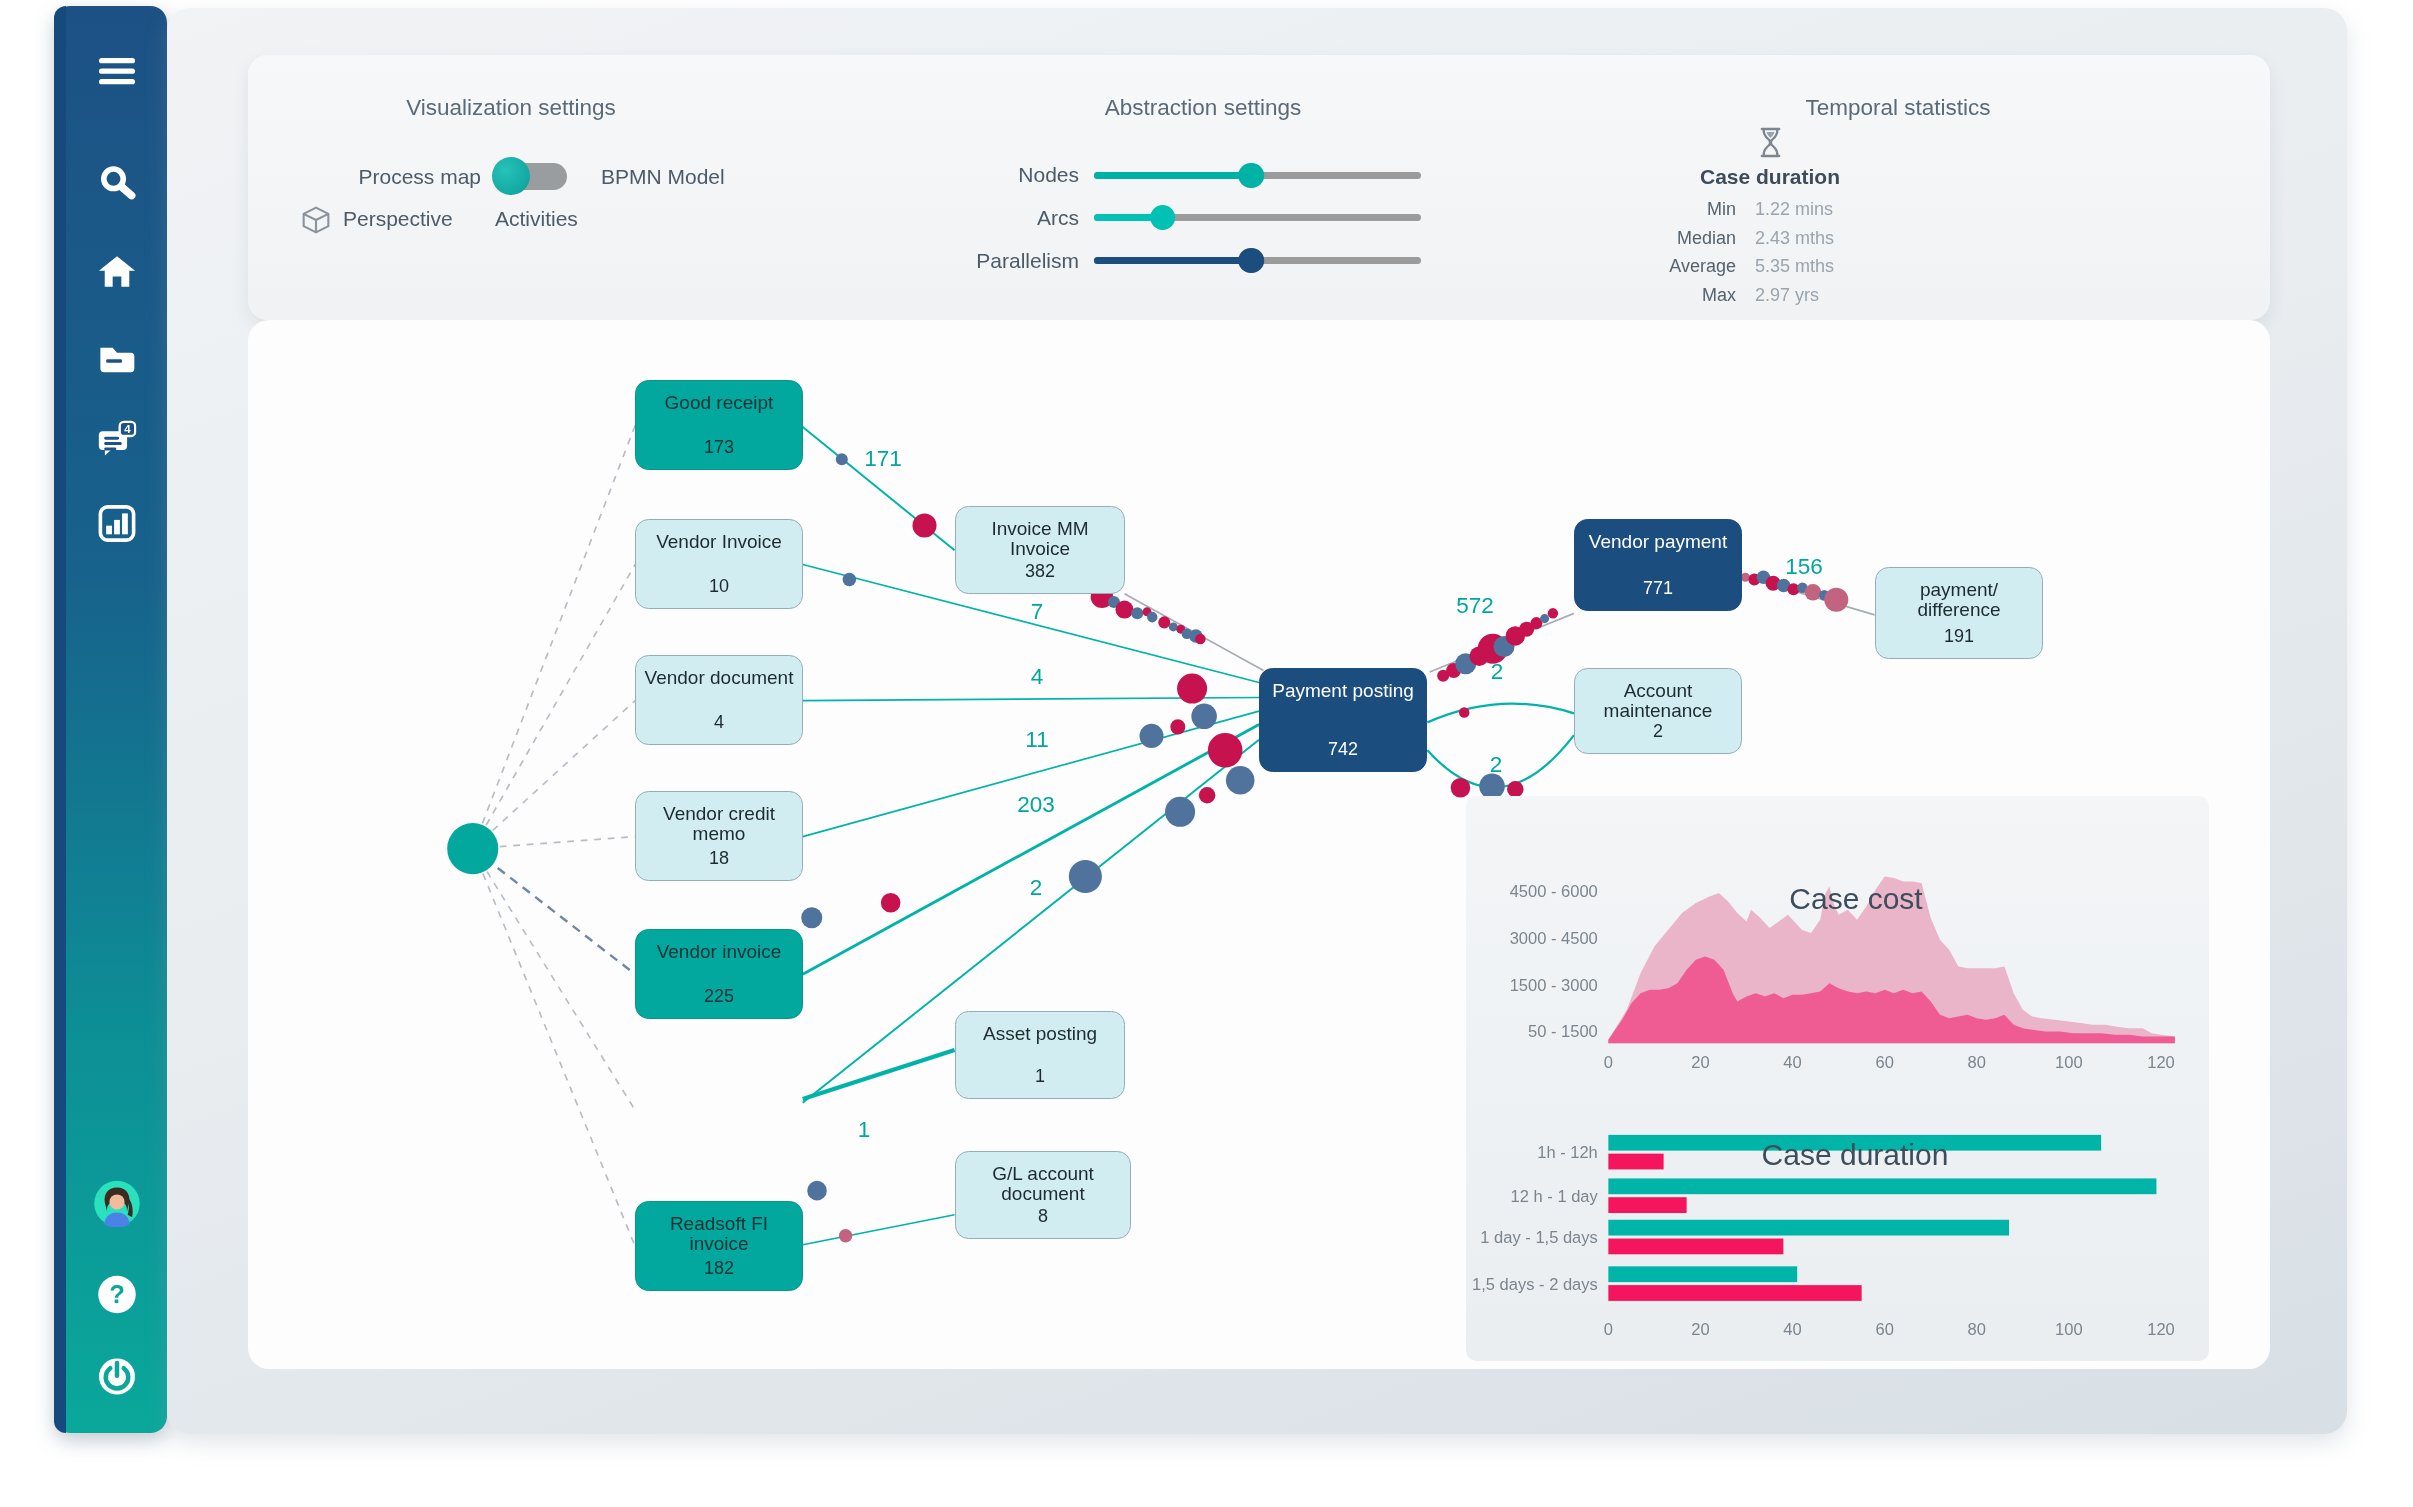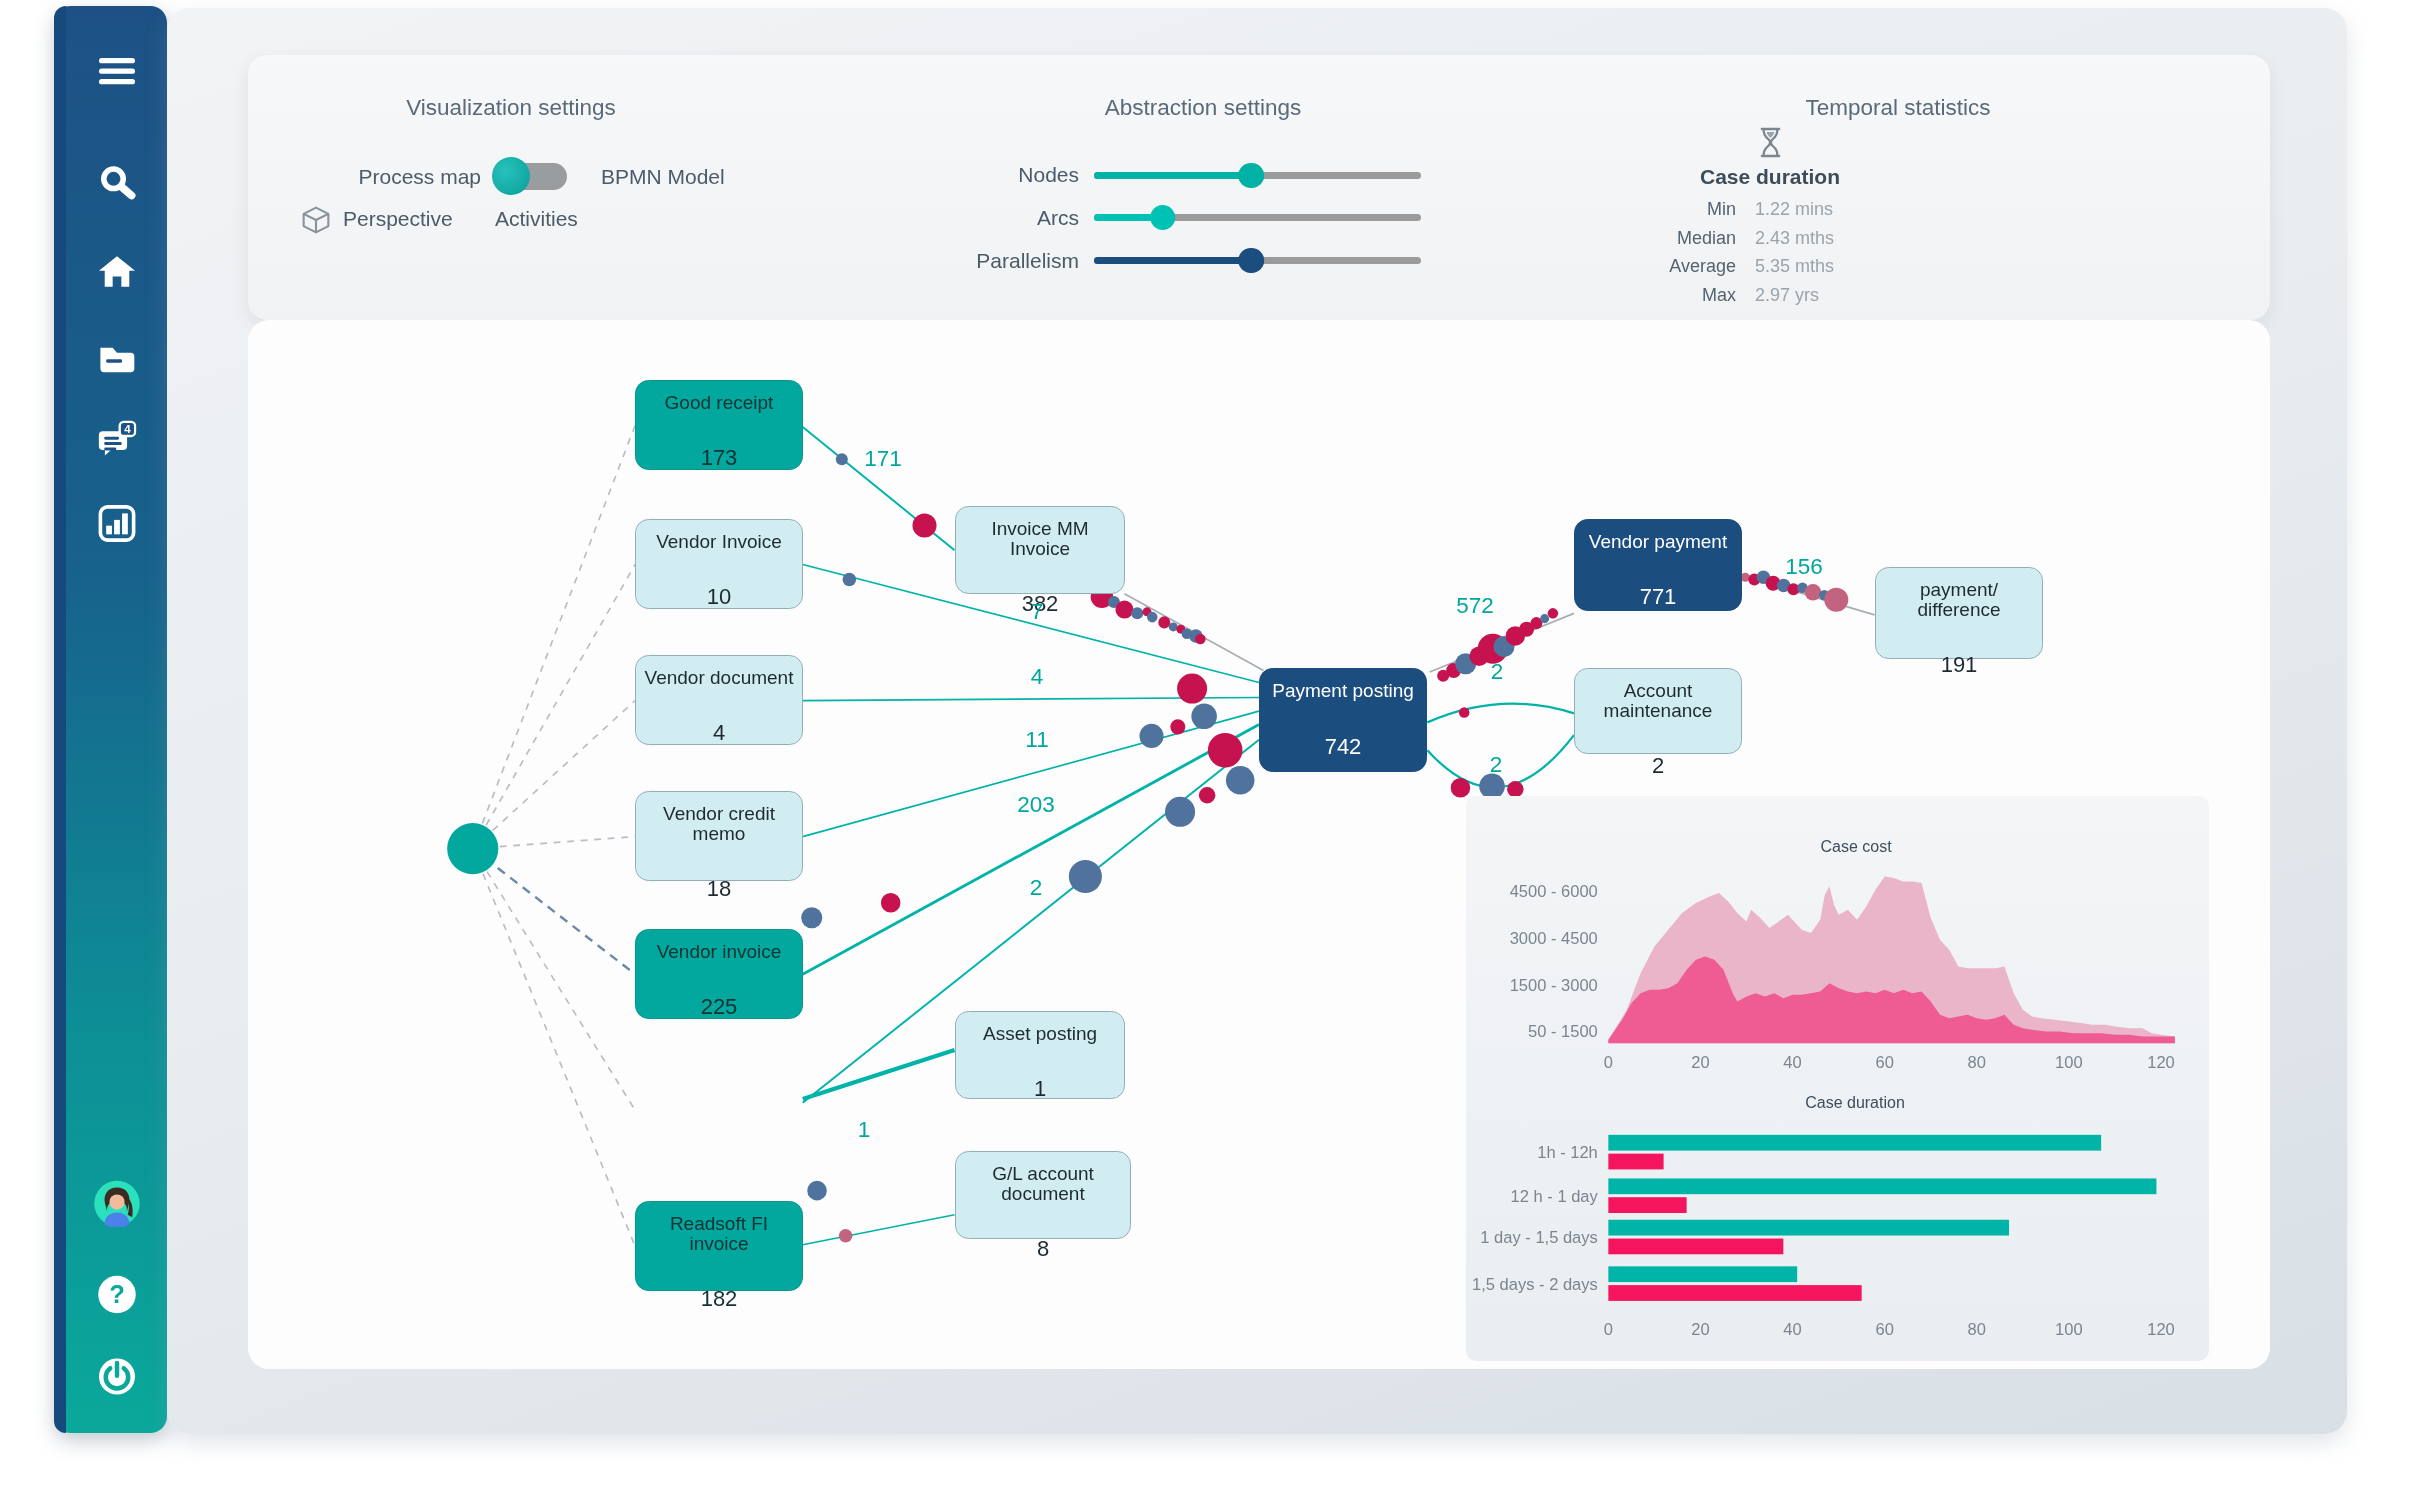--- a/index.html
+++ b/index.html
@@ -41,30 +41,30 @@
   .stat-lab{position:absolute;font-size:18px;color:#55636f;text-align:right;transform:translateX(-100%);white-space:nowrap;}
   .stat-val{position:absolute;font-size:18px;color:#9aa4ad;white-space:nowrap;}
 
   
   #canvas{position:absolute;left:81px;top:312px;width:2022px;height:1049px;border-radius:21px;
     background:#fdfdfe;}
   #mapsvg{position:absolute;left:0;top:0;}
   .node{position:absolute;width:168px;height:90px;border-radius:13.5px;display:flex;flex-direction:column;
     align-items:center;justify-content:space-between;padding:12px 7.5px 10.5px 7.5px;cursor:pointer;text-align:center;}
   .node .nlabel{font-size:19px;line-height:20px;}
-  .node .nvalue{font-size:22px;margin-top:32px;}
+  .node .nvalue{font-size:18px;}
   .node.light{background:#d2edf1;border:1.5px solid #93aeb8;color:#1d2b31;}
   .node.teal{background:#02a89d;border:1.5px solid #0a948c;color:#123236;}
   .node.navy{background:#1b4d7e;border:1.5px solid #1b4d7e;color:#ffffff;}
   .elabel{position:absolute;font-size:22.5px;color:#00a79e;transform:translate(-50%,-50%);white-space:nowrap;}
 
   
   #chartspanel{position:absolute;left:1218px;top:476px;width:743px;height:565px;border-radius:10.5px;
     background:linear-gradient(180deg,#f3f5f7 0%,#eaeef1 100%);}
-  .chart-title{position:absolute;font-size:16px;color:#3e4d5b;transform:translateX(-50%);white-space:nowrap;}
+  .chart-title{position:absolute;font-size:30px;color:#3e4d5b;transform:translateX(-50%);white-space:nowrap;margin-top:44px;}
 </style>
 </head>
 <body>
 
 <div id="sidebar">
   <div class="edge"></div>
 
   <div class="sicon" style="top:46px">
     <svg width="39" height="39" viewBox="0 0 52 52">
         <g fill="#ffffff">

